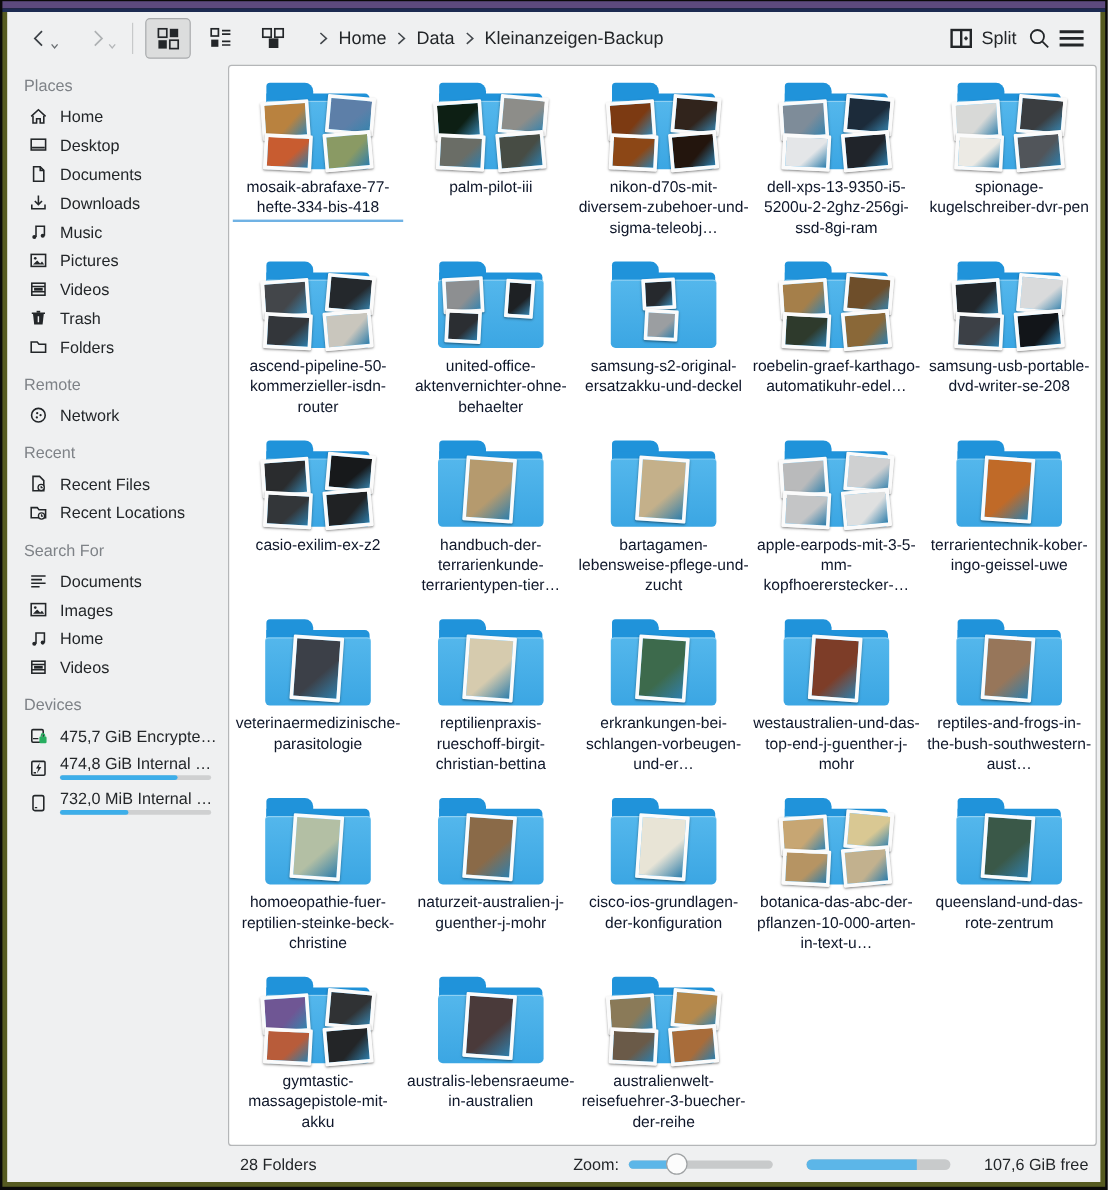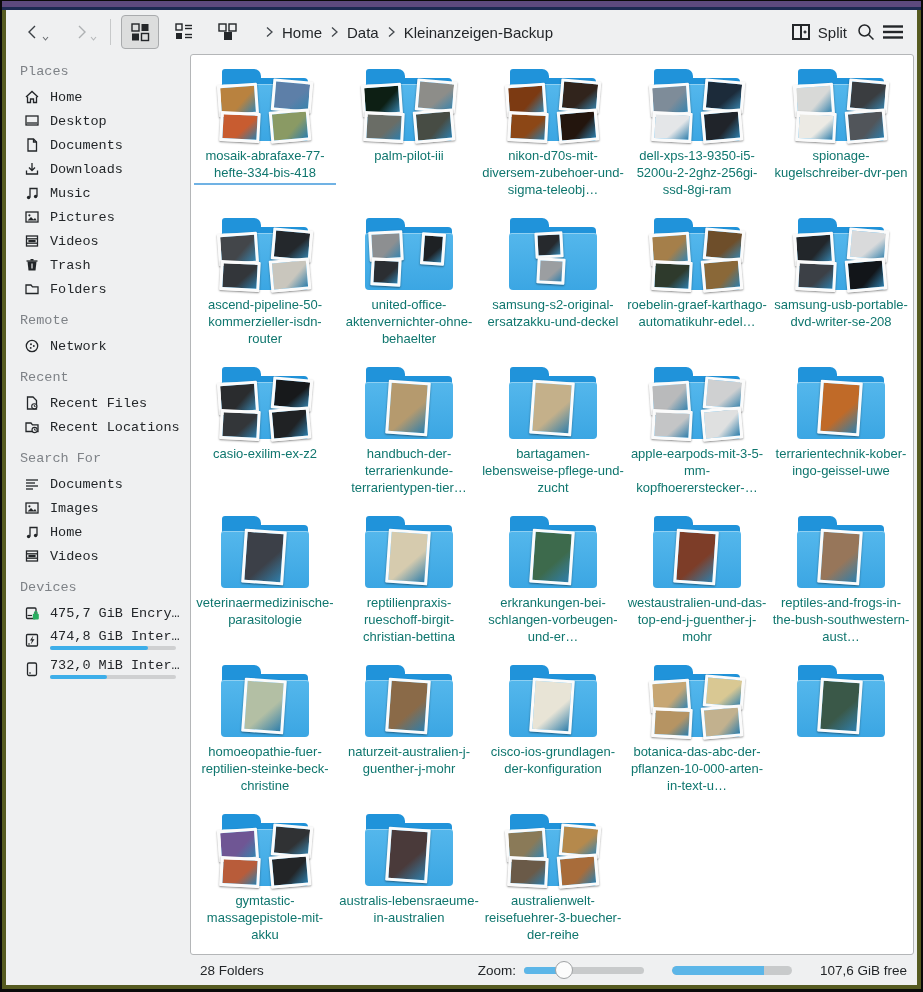--- a/index.html
+++ b/index.html
@@ -54,21 +54,20 @@
   .icon-btn { display: flex; align-items: center; padding: 3px; }
 
   
   .content { flex: 1 1 auto; display: flex; min-height: 0; position: relative; }
   .sidebar {
     width: 184px; flex: 0 0 184px;
     padding: 8px 6px 0 10px;
     overflow: hidden;
     font-size: 13.5px;
     color: #232629;
-    font-family: Liberation Mono, monospace;
   }
   .side-section-title { color: #7e8287; font-size: 13.5px; margin: 12px 0 6px 4px; }
   .side-section-title.first { margin-top: 2px; }
   .side-item {
     display: flex; align-items: center;
     padding: 4px 2px 4px 8px; gap: 10px;
     border-radius: 3px; cursor: default;
     white-space: nowrap;
   }
   .side-item .lbl { overflow: hidden; text-overflow: ellipsis; }
@@ -123,21 +122,21 @@
   .t2 .thumb:nth-child(1){ left:26px; top:14px; width:28px; height:26px; transform:rotate(-3deg); }
   .t2 .thumb:nth-child(2){ left:28px; top:40px; width:28px; height:26px; transform:rotate(3deg); }
   
   .t1 .thumb:nth-child(1){ left:22px; top:14px; width:42px; height:54px; transform:rotate(4deg); }
 
   .folder-label {
     margin-top: 6px;
     width: 142px;
     font-size: 13px; line-height: 17px;
     text-align: center;
-    color: #0f766e;
+    color: #0f172a;
     overflow-wrap: break-word;
     padding-bottom: 2px;
   }
   .folder-item.selected .folder-label { border-bottom: 2px solid #70b2e4; }
 
   
   .statusbar {
     flex: 0 0 30px;
     display: flex; align-items: center;
     padding: 0 10px 0 8px;
@@ -768,20 +767,21 @@
               </div>
               <div class="folder-item">
                 <div class="folder-ico">
                   <div class="f-tab"></div>
                   <div class="f-back"></div>
                   <div class="f-body"></div>
                   <div class="thumbs t1">
                     <div class="thumb" style="background: linear-gradient(135deg, rgb(58, 88, 72), rgb(58, 88, 72) 60%, rgba(0, 0, 0, 0.25));"></div>
                   </div>
                 </div>
+                <div class="folder-label">queensland-und-das-rote-zentrum</div>
               </div>
               <div class="folder-item">
                 <div class="folder-ico">
                   <div class="f-tab"></div>
                   <div class="f-back"></div>
                   <div class="f-body"></div>
                   <div class="thumbs t4">
                     <div class="thumb" style="background: linear-gradient(135deg, rgb(111, 86, 148), rgb(111, 86, 148) 60%, rgba(0, 0, 0, 0.25));"></div>
                     <div class="thumb" style="background: linear-gradient(135deg, rgb(48, 50, 52), rgb(48, 50, 52) 60%, rgba(0, 0, 0, 0.25));"></div>
                     <div class="thumb" style="background: linear-gradient(135deg, rgb(184, 92, 58), rgb(184, 92, 58) 60%, rgba(0, 0, 0, 0.25));"></div>

